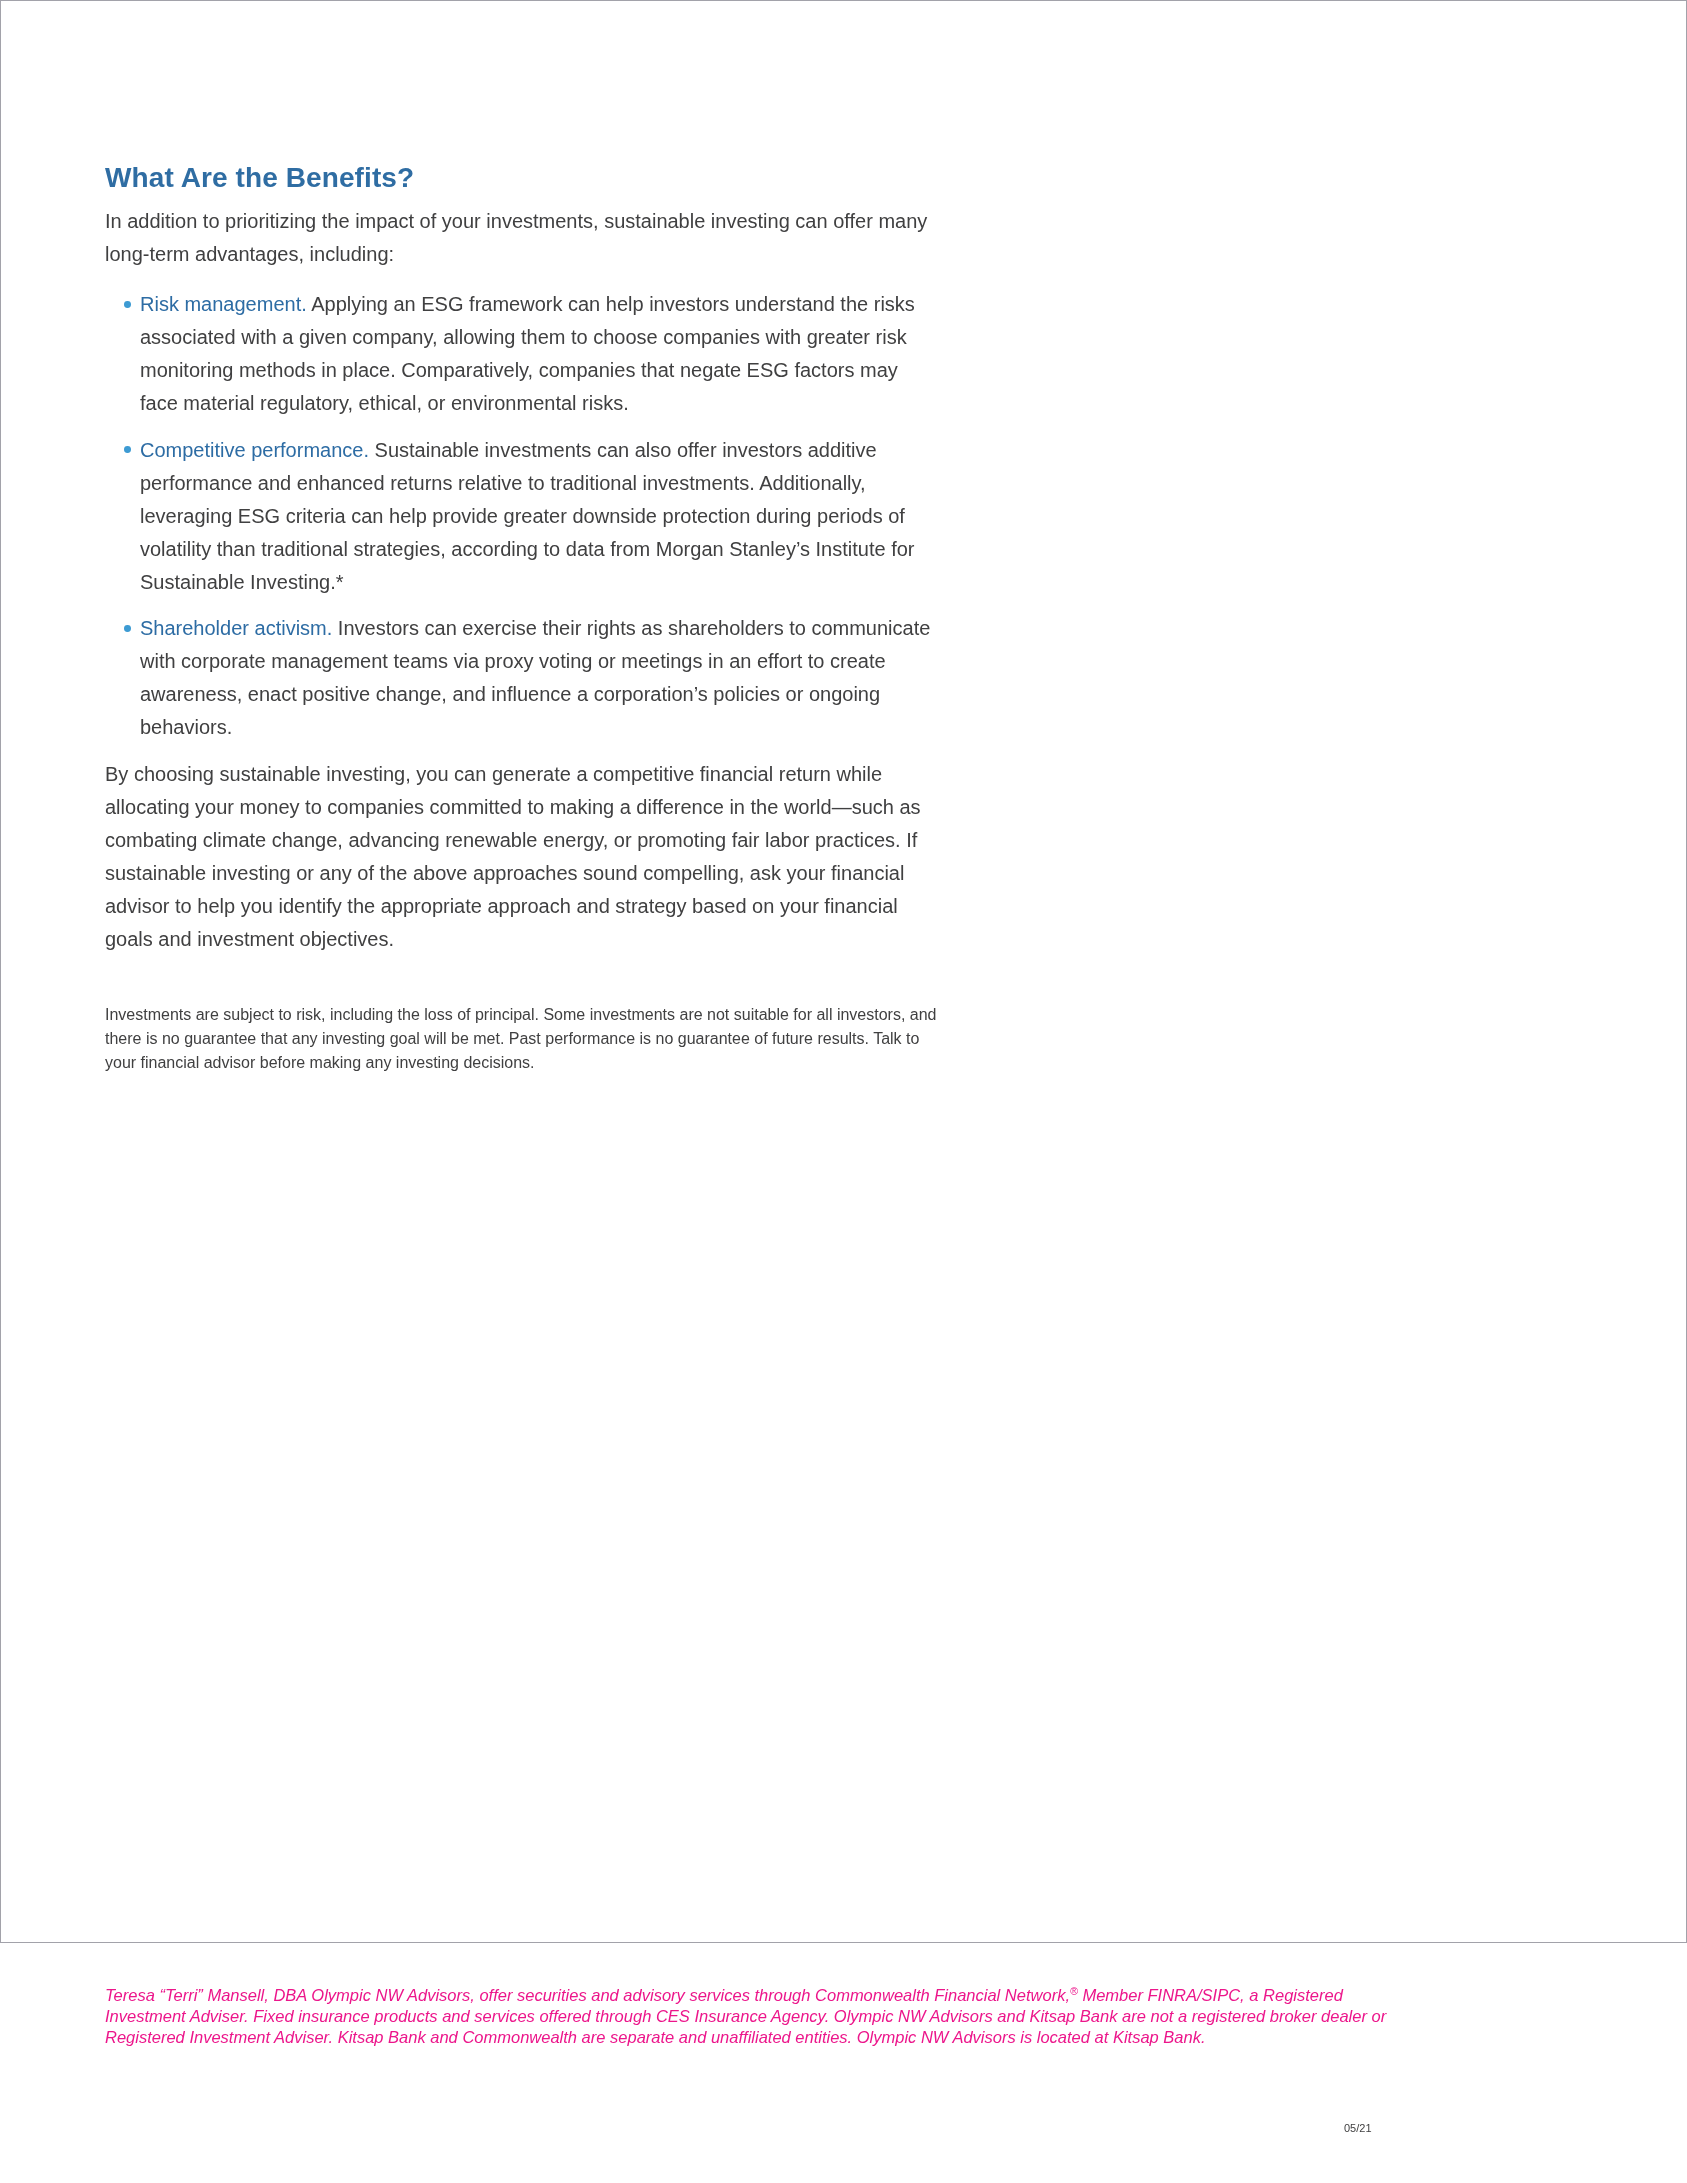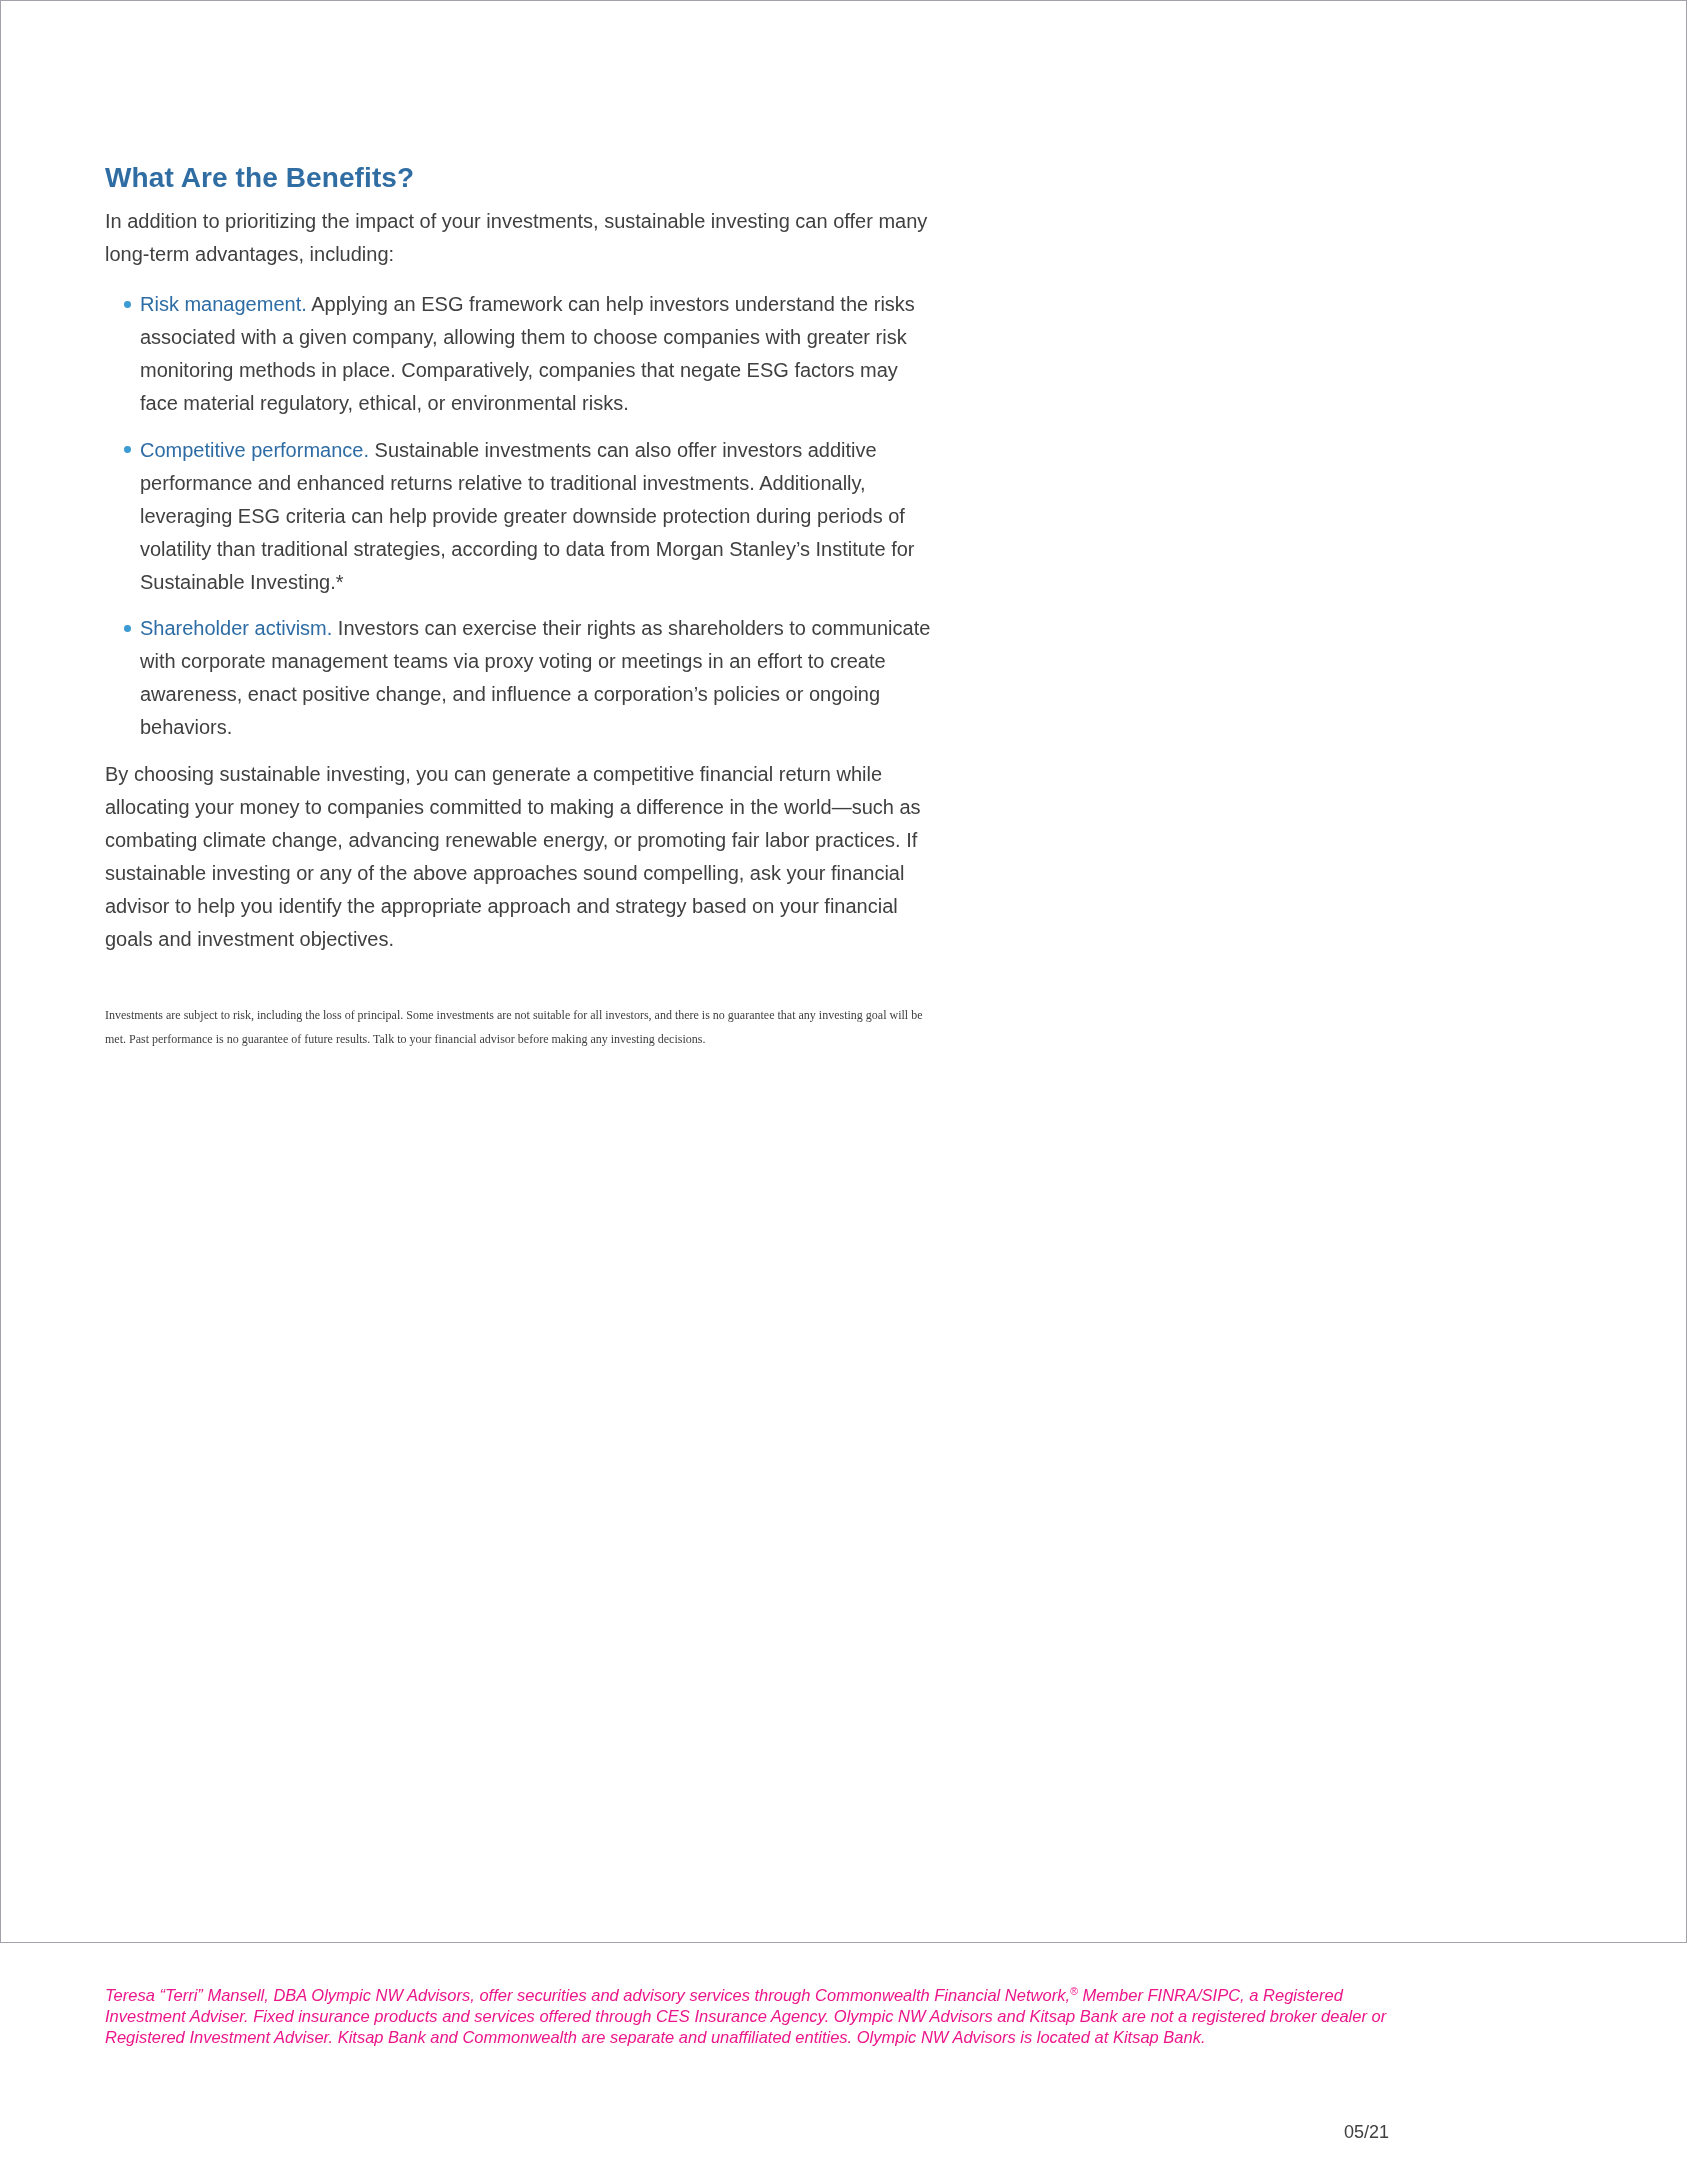--- a/index.html
+++ b/index.html
@@ -65,24 +65,23 @@
     height: 6.8px;
     border-radius: 50%;
     background: var(--bullet-blue);
   }
   .bullet-lead {
     color: var(--lead-blue);
   }
   .impact-heading { margin-top: 43px; }
   .impact-body { margin-top: 5px; }
   .fine-print {
-    font-size: 12px;
+    font-size: 16px;
     line-height: 24px;
     color: var(--body-text);
-    font-family: Liberation Serif, serif;
   }
   .disclaimer { margin-top: 47px; }
   .footnote { margin-top: 12.6px; }
   .footnote .link {
     color: var(--body-text);
     text-decoration: underline;
     text-decoration-color: var(--link-underline);
     text-decoration-thickness: 1.9px;
     text-underline-offset: 3.9px;
     cursor: pointer;
@@ -103,21 +102,21 @@
   }
   .footer-bold { font-weight: 700; }
   .reg-mark {
     font-size: 10.7px;
     vertical-align: 5.8px;
   }
   .page-date {
     position: absolute;
     top: 2121px;
     left: 1343px;
-    font-size: 18px;
+    font-size: 11px;
     color: var(--body-text);
   }
 </style>
 </head>
 <body>
 
 <div class="page">
 
   <div class="main-col">
 

